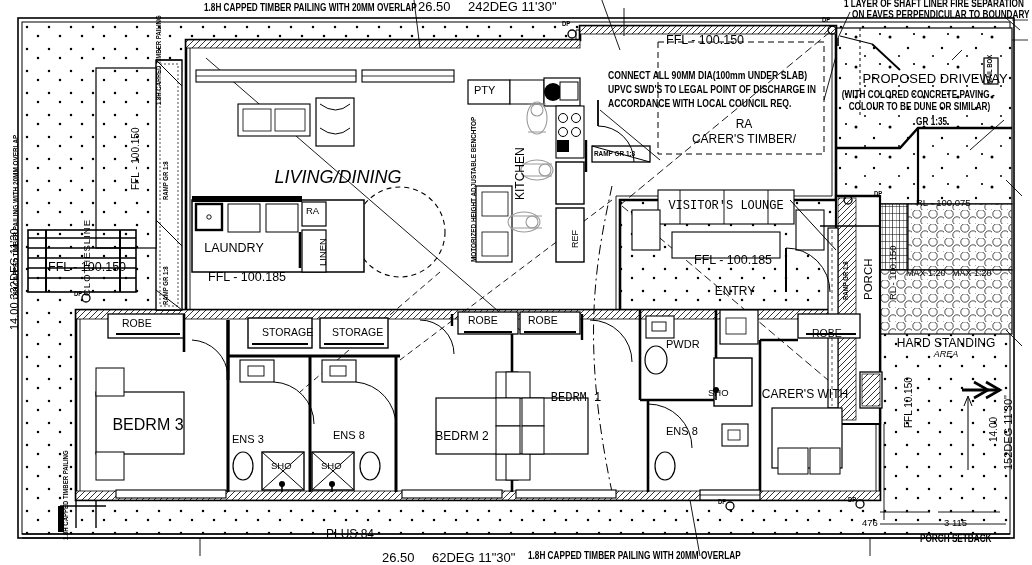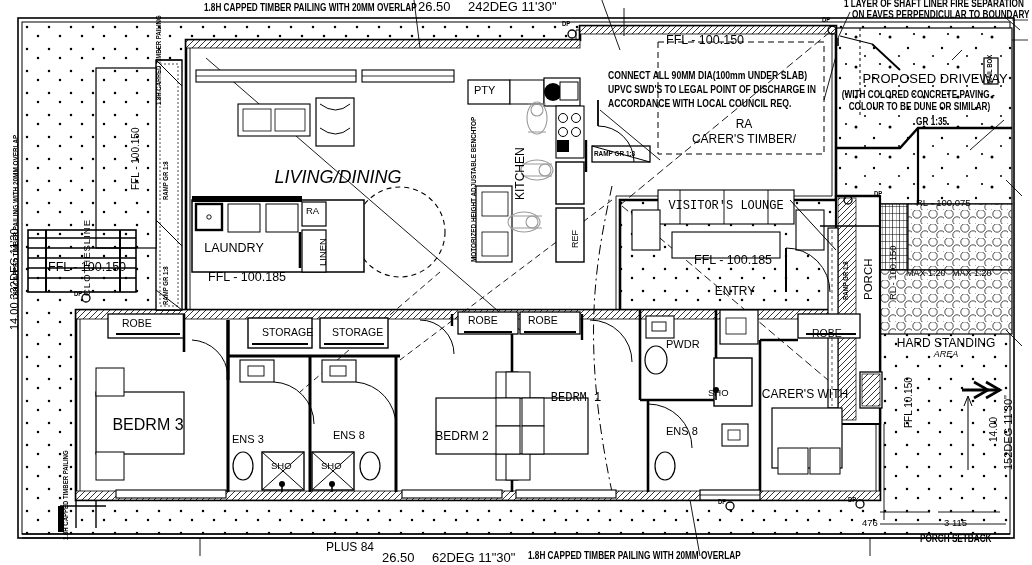--- a/index.html
+++ b/index.html
@@ -438,21 +438,21 @@
 <div class="lbl room c" style="left:805px; top:388px; font-size:12px;">CARER'S WITH</div>
 <div class="lbl room xs vert" style="left:903px; top:428px; transform:rotate(-90deg); font-size:10px;">FFL 10.150</div>
 
 <div class="lbl tiny" style="left:562px; top:20px; font-size:7.5px;">DP</div>
 <div class="lbl tiny" style="left:822px; top:16px; font-size:7.5px;">DP</div>
 <div class="lbl tiny" style="left:74px; top:290px; font-size:7.5px;">DP</div>
 <div class="lbl tiny" style="left:848px; top:496px; font-size:7.5px;">DP</div>
 <div class="lbl tiny" style="left:718px; top:498px; font-size:7.5px;">DP</div>
 <div class="lbl tiny" style="left:874px; top:190px; font-size:7.5px;">DP</div>
 
-<div class="lbl dim" style="left:326px; top:541px; font-size:12px;">PLUS 84</div>
+<div class="lbl dim" style="left:326px; top:528px; font-size:12px;">PLUS 84</div>
 <div class="lbl dim" style="left:382px; top:551px;">26.50</div>
 <div class="lbl dim" style="left:432px; top:551px;">62DEG 11"30"</div>
 <div class="lbl note" style="left:528px; top:550px;">1.8H CAPPED TIMBER PAILING WITH 20MM OVERLAP</div>
 <div class="lbl room xs" style="left:862px; top:518px; font-size:9.5px;">476</div>
 <div class="lbl room xs" style="left:944px; top:518px; font-size:9.5px;text-align:center;">3 115</div>
 <div class="lbl note" style="left:920px; top:533px;">PORCH SETBACK</div>
 
 </div>
 
 </body></html>

